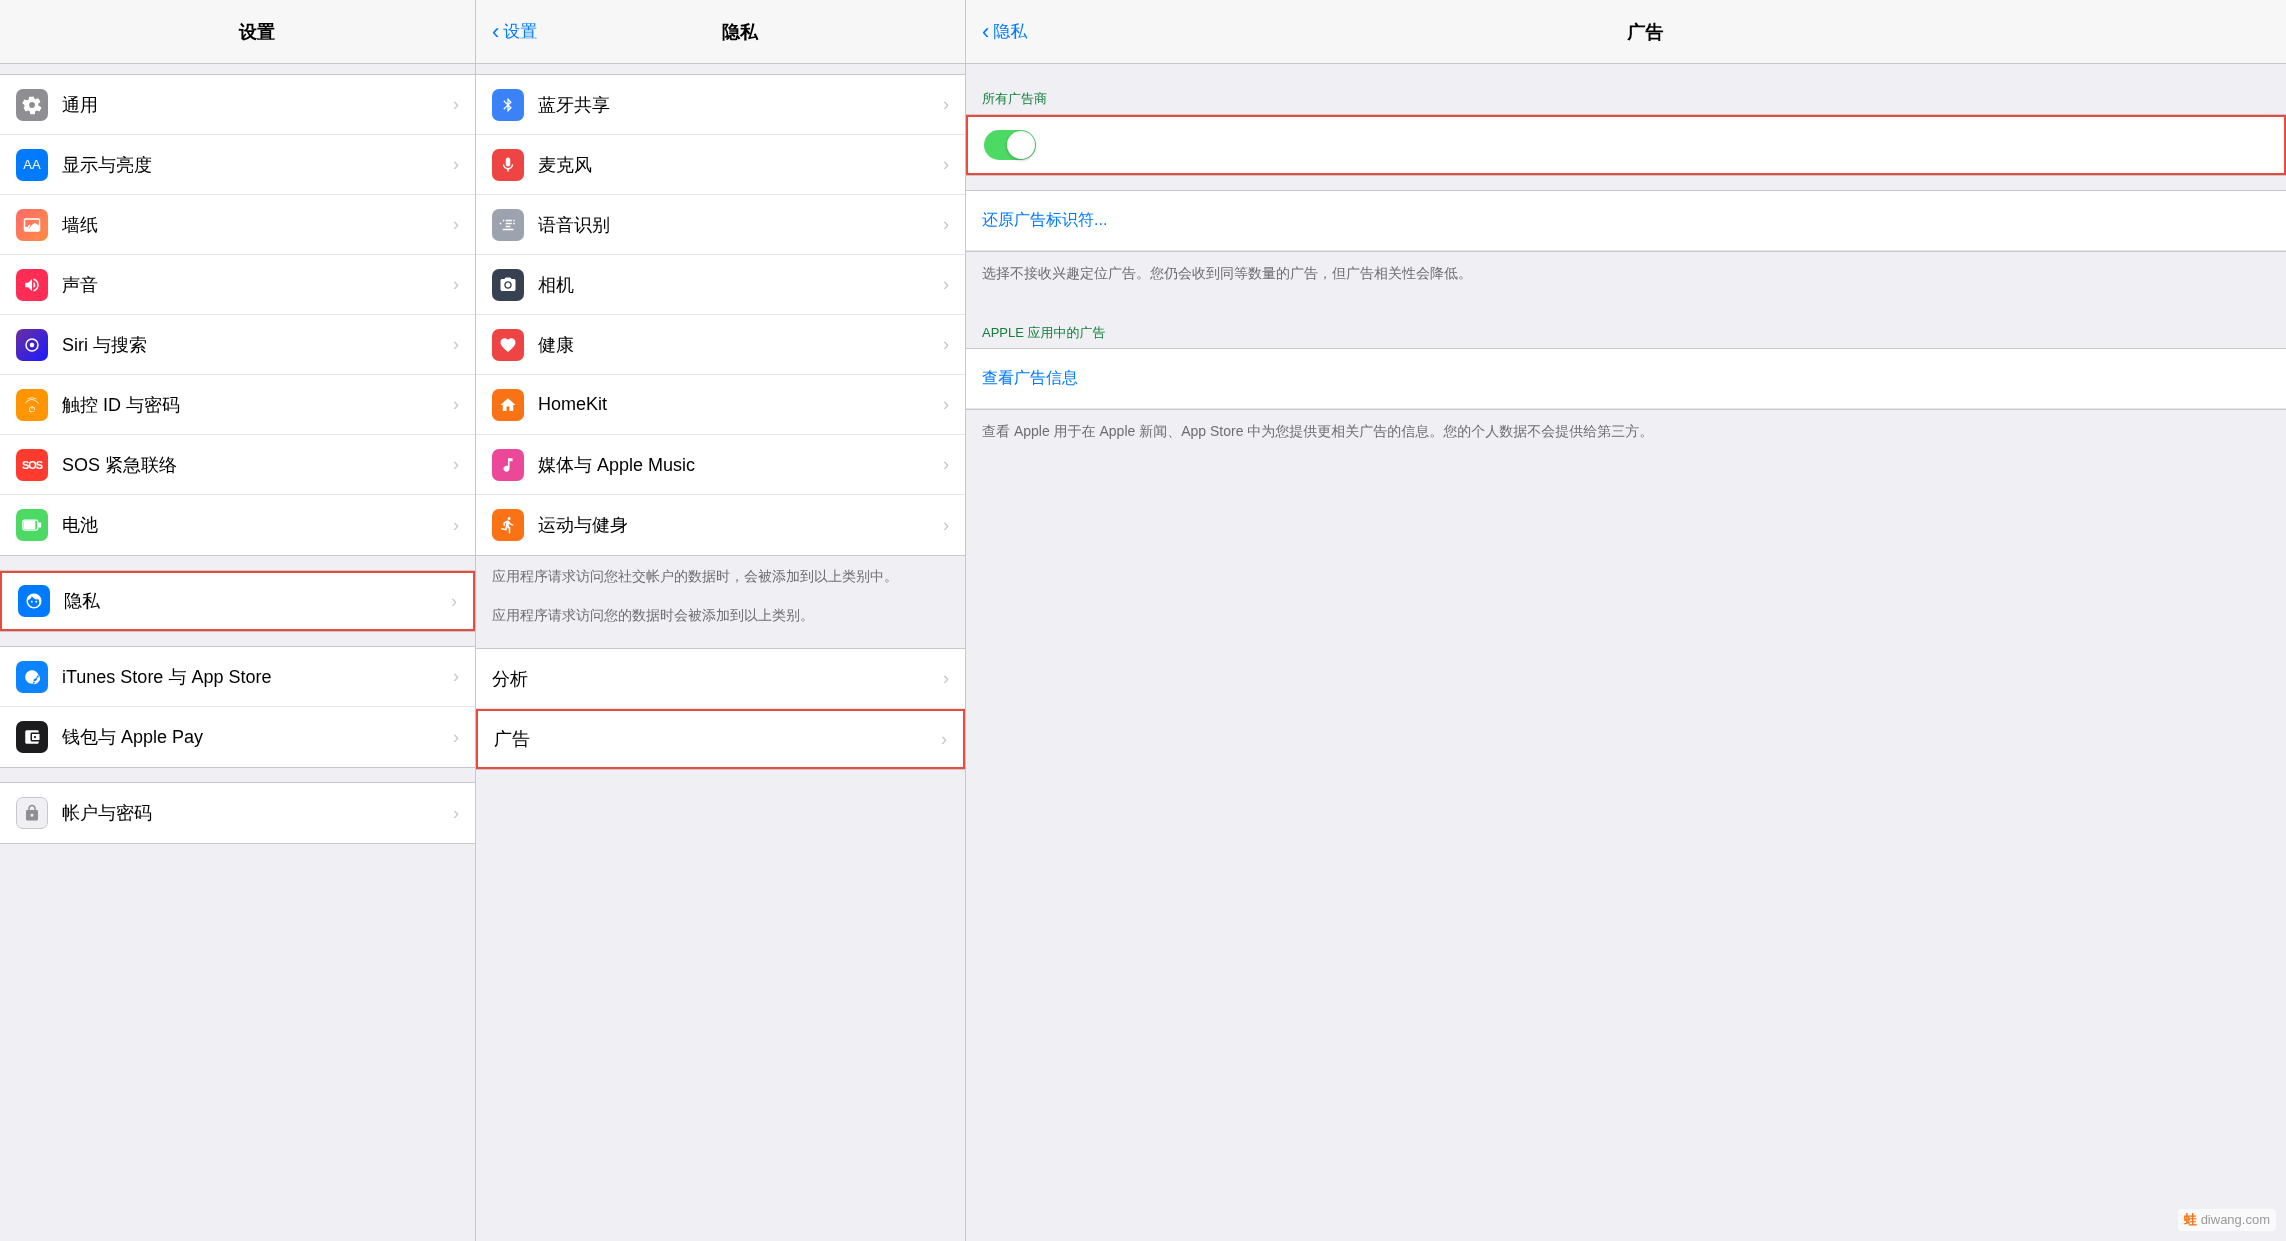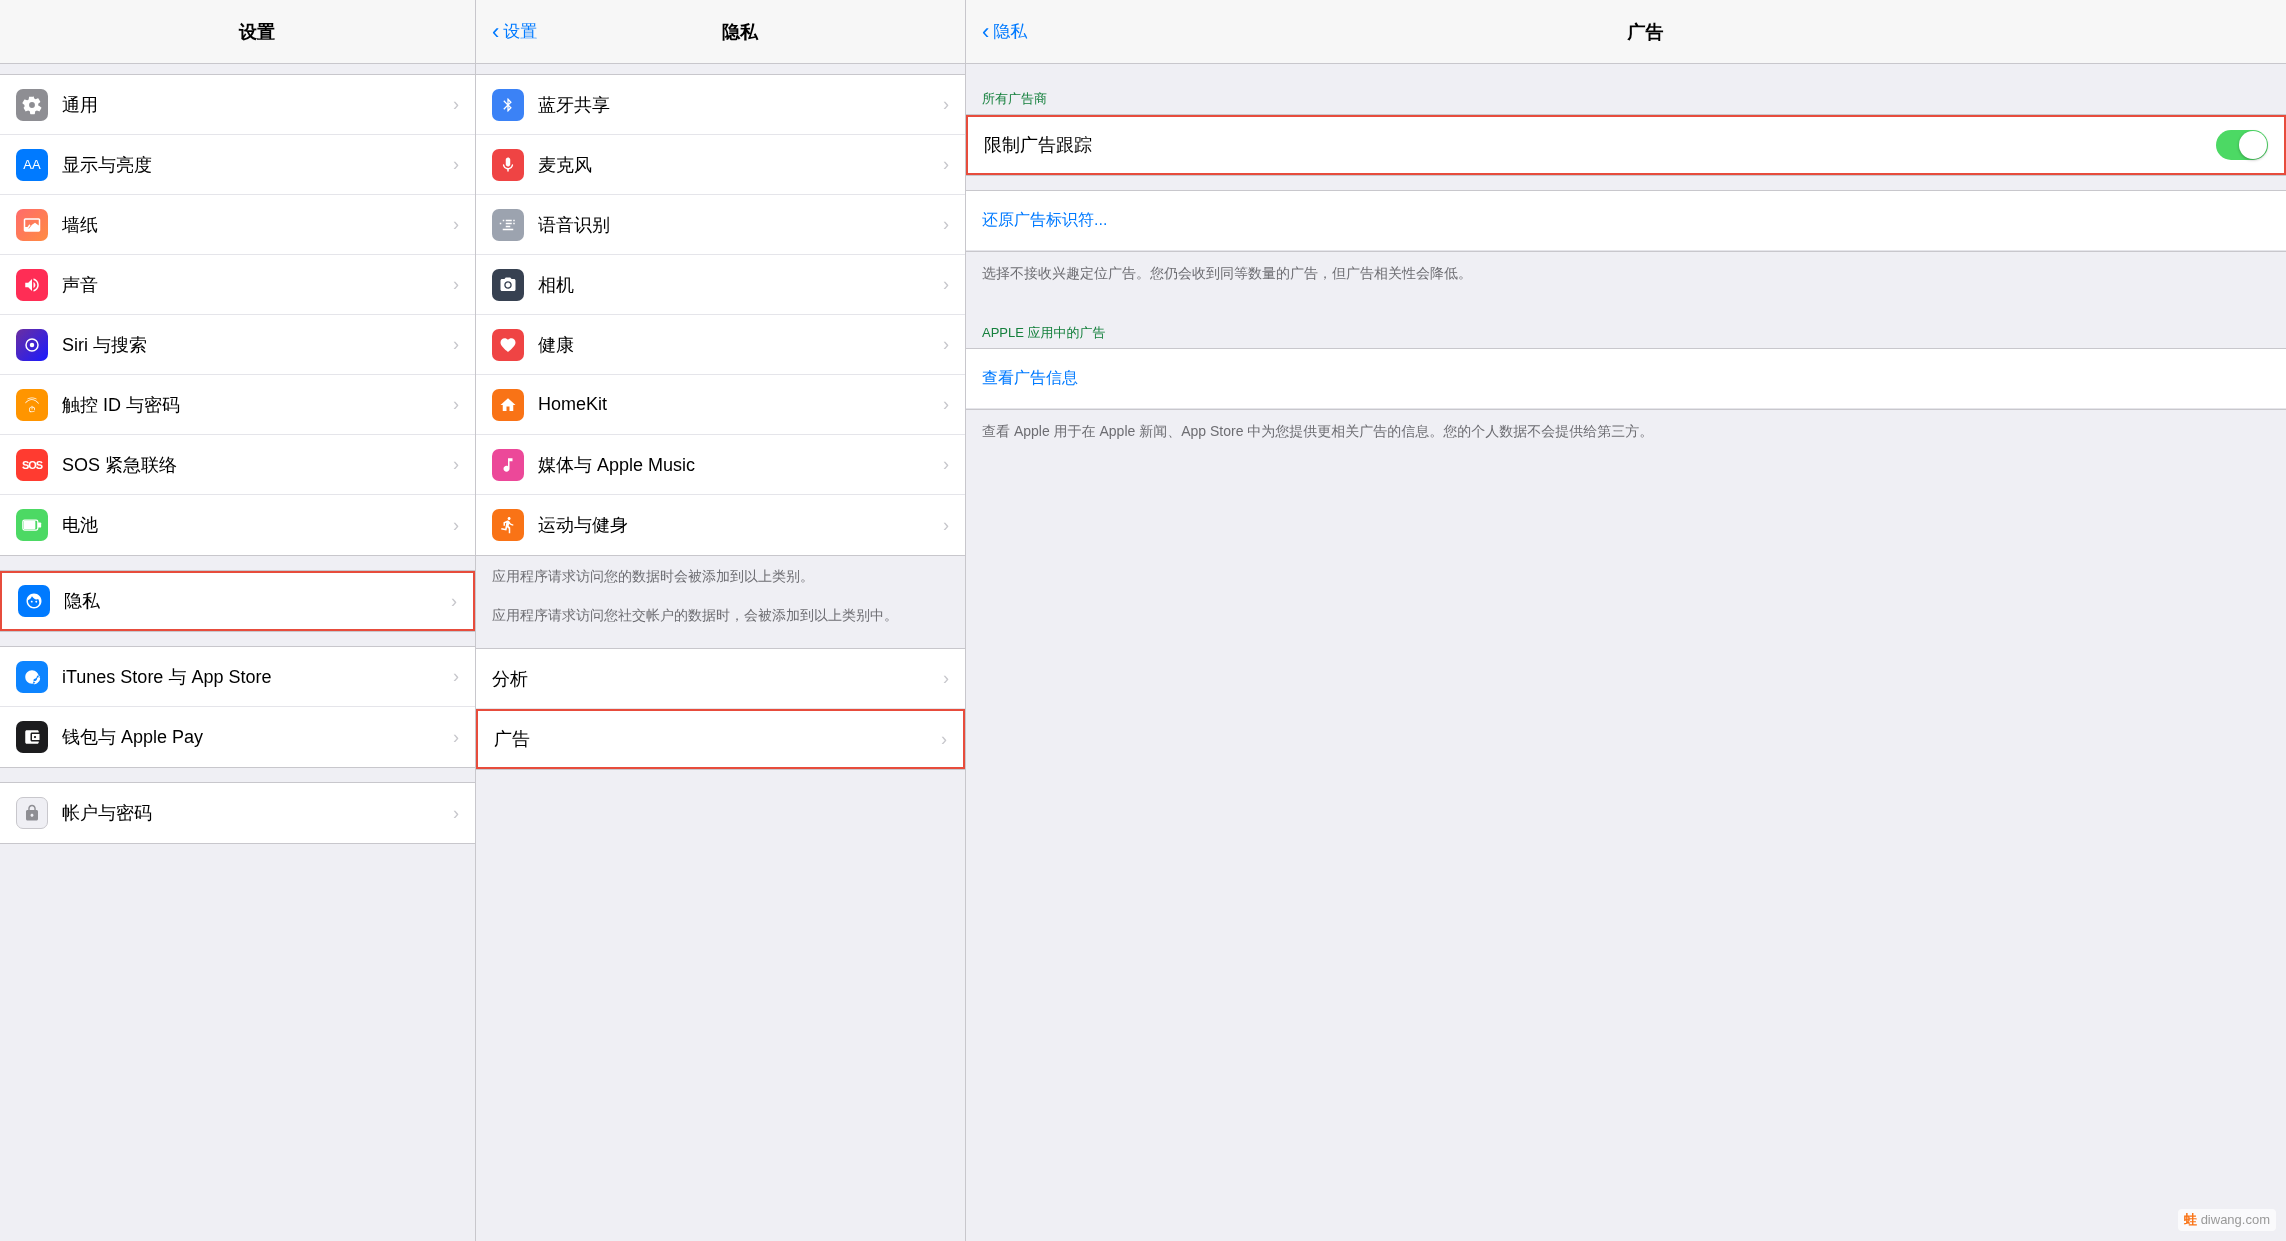--- a/index.html
+++ b/index.html
@@ -417,22 +417,22 @@
         <div class="row-icon" style="background:#f97316;">
           <svg width="18" height="18" viewBox="0 0 24 24" fill="white">
               <path d="M13.49 5.48c1.1 0 2-.9 2-2s-.9-2-2-2-2 .9-2 2 .9 2 2 2zm-3.6 13.9l1-4.4 2.1 2v6h2v-7.5l-2.1-2 .6-3c1.3 1.5 3.3 2.5 5.5 2.5v-2c-1.9 0-3.5-1-4.3-2.4l-1-1.6c-.4-.6-1-1-1.7-1-.3 0-.5.1-.8.1l-5.2 2.2v4.7h2v-3.4l1.8-.7-1.6 8.1-4.9-1-.4 2 7 1.4z"></path>
             </svg>
         </div>
         <span class="row-label">运动与健身</span>
         <span class="row-chevron">›</span>
       </div>
     </div>
 
+    <div class="section-note">应用程序请求访问您社交帐户的数据时，会被添加到以上类别中。</div>
     <div class="section-note">应用程序请求访问您的数据时会被添加到以上类别。</div>
-    <div class="section-note">应用程序请求访问您社交帐户的数据时，会被添加到以上类别中。</div>
 
     <div style="height:14px;"></div>
 
     <div class="section">
       <div class="row">
         <span class="row-label">分析</span>
         <span class="row-chevron">›</span>
       </div>
       <div class="row" style="border: 2px solid #e74c3c;">
         <span class="row-label">广告</span>
@@ -448,21 +448,20 @@
       <span class="nav-back-chevron">‹</span>
       <span>隐私</span>
     </div>
     <span class="nav-title">广告</span>
   </div>
   <div class="list-container">
     <div style="height:10px;"></div>
     <div class="section-header-text">所有广告商</div>
     <div class="section">
       <div class="right-row highlighted" style="border: 2px solid #e74c3c;">
-        <span class="right-row-label">限制广告跟踪</span>
         <div class="toggle">
           <div class="toggle-knob"></div>
         </div>
       </div>
     </div>
     <div style="height:14px;"></div>
     <div class="section">
       <div class="right-row">
         <span class="link-text">还原广告标识符...</span>
       </div>

